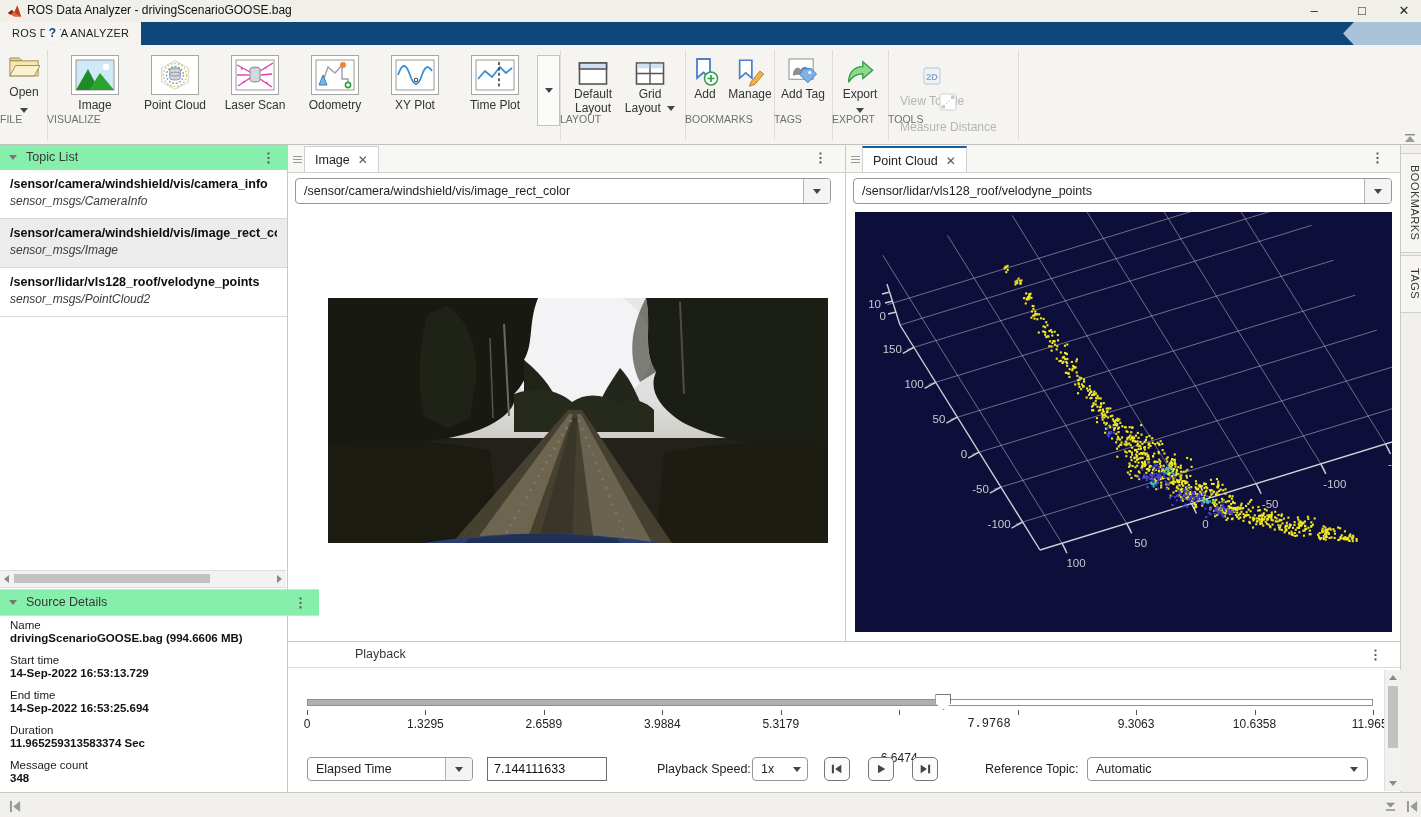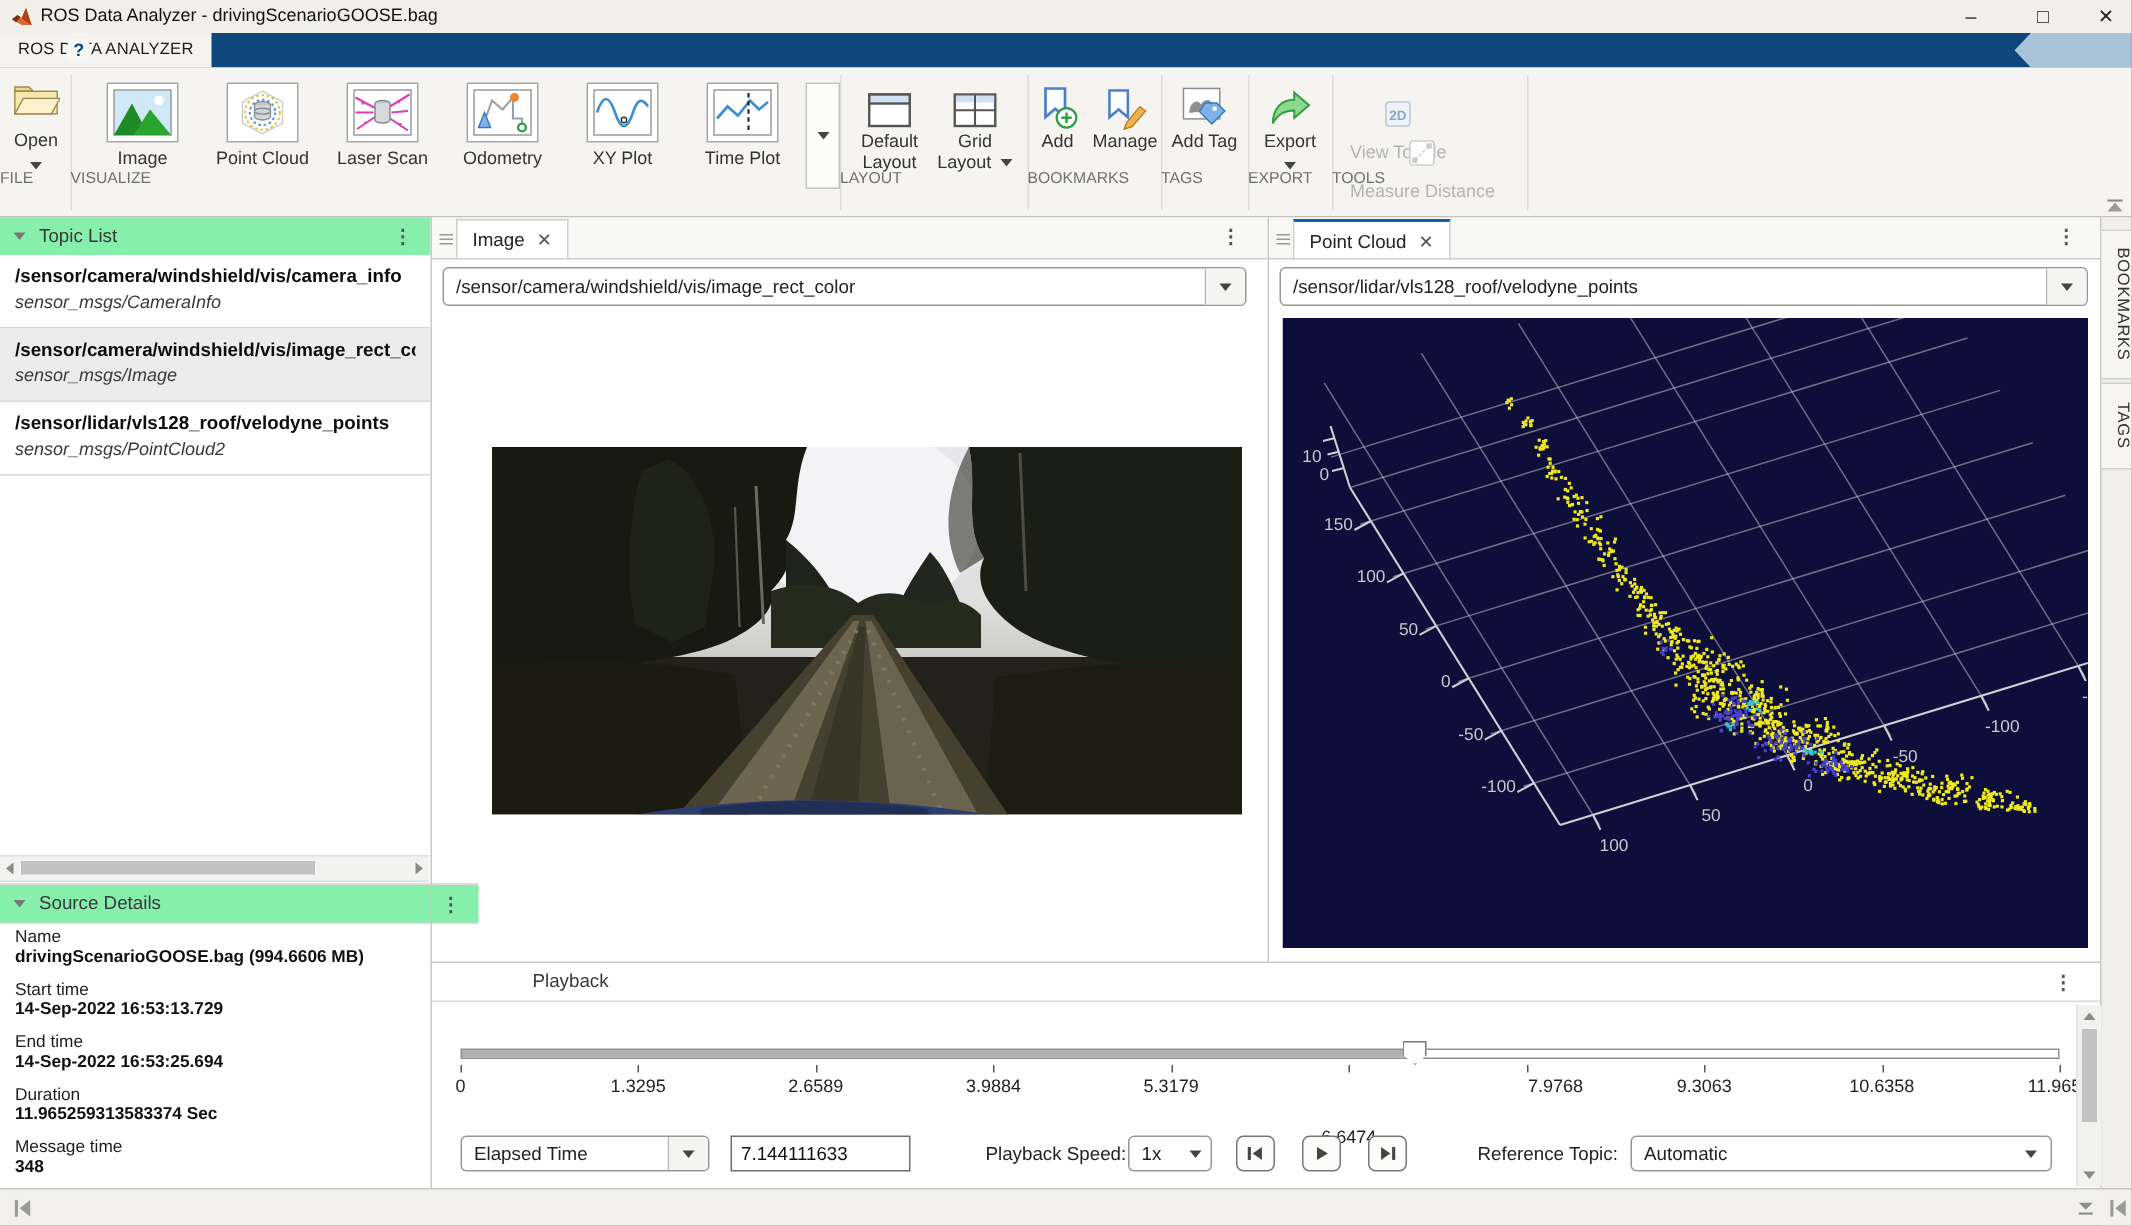--- a/index.html
+++ b/index.html
@@ -366,21 +366,21 @@
       </div>
       <div class="sd-field">
         <div class="sd-label">End time</div>
         <div class="sd-value">14-Sep-2022 16:53:25.694</div>
       </div>
       <div class="sd-field">
         <div class="sd-label">Duration</div>
         <div class="sd-value">11.965259313583374 Sec</div>
       </div>
       <div class="sd-field">
-        <div class="sd-label">Message time</div>
+        <div class="sd-label">Message count</div>
         <div class="sd-value">348</div>
       </div>
     </div>
 
   <div class="abs vline" style="left:287px;top:145px;height:672px;"></div>
 
   <div class="abs viewer-tabbar" style="left:288px;top:145px;width:557px;">
     <span class="abs handle" style="left:5px;top:9px;">
         <i></i>
         <i></i>
@@ -1661,21 +1661,21 @@
       <span class="pb-ticklabel" style="left: 118.444px;">1.3295</span>
       <span class="pb-tick" style="left: 236.889px;"></span>
       <span class="pb-ticklabel" style="left: 236.889px;">2.6589</span>
       <span class="pb-tick" style="left: 355.333px;"></span>
       <span class="pb-ticklabel" style="left: 355.333px;">3.9884</span>
       <span class="pb-tick" style="left: 473.778px;"></span>
       <span class="pb-ticklabel" style="left: 473.778px;">5.3179</span>
       <span class="pb-tick" style="left: 592.222px;"></span>
       <span class="pb-ticklabel" style="left: 592.222px; margin-top: 34px;">6.6474</span>
       <span class="pb-tick" style="left: 710.667px;"></span>
-      <span class="pb-ticklabel" style="left: 730px;">7.9768</span>
+      <span class="pb-ticklabel" style="left: 682px; font-family: Liberation Mono, monospace;">7.9768</span>
       <span class="pb-tick" style="left: 829.111px;"></span>
       <span class="pb-ticklabel" style="left: 829.111px;">9.3063</span>
       <span class="pb-tick" style="left: 947.556px;"></span>
       <span class="pb-ticklabel" style="left: 947.556px;">10.6358</span>
       <span class="pb-tick" style="left: 1066px;"></span>
       <span class="pb-ticklabel" style="left: 1066px;">11.9653</span>
     </div>
 
   <div class="abs combo" style="left:307px;top:757px;width:166px;height:24px;">
     <span class="txt">Elapsed Time</span>

